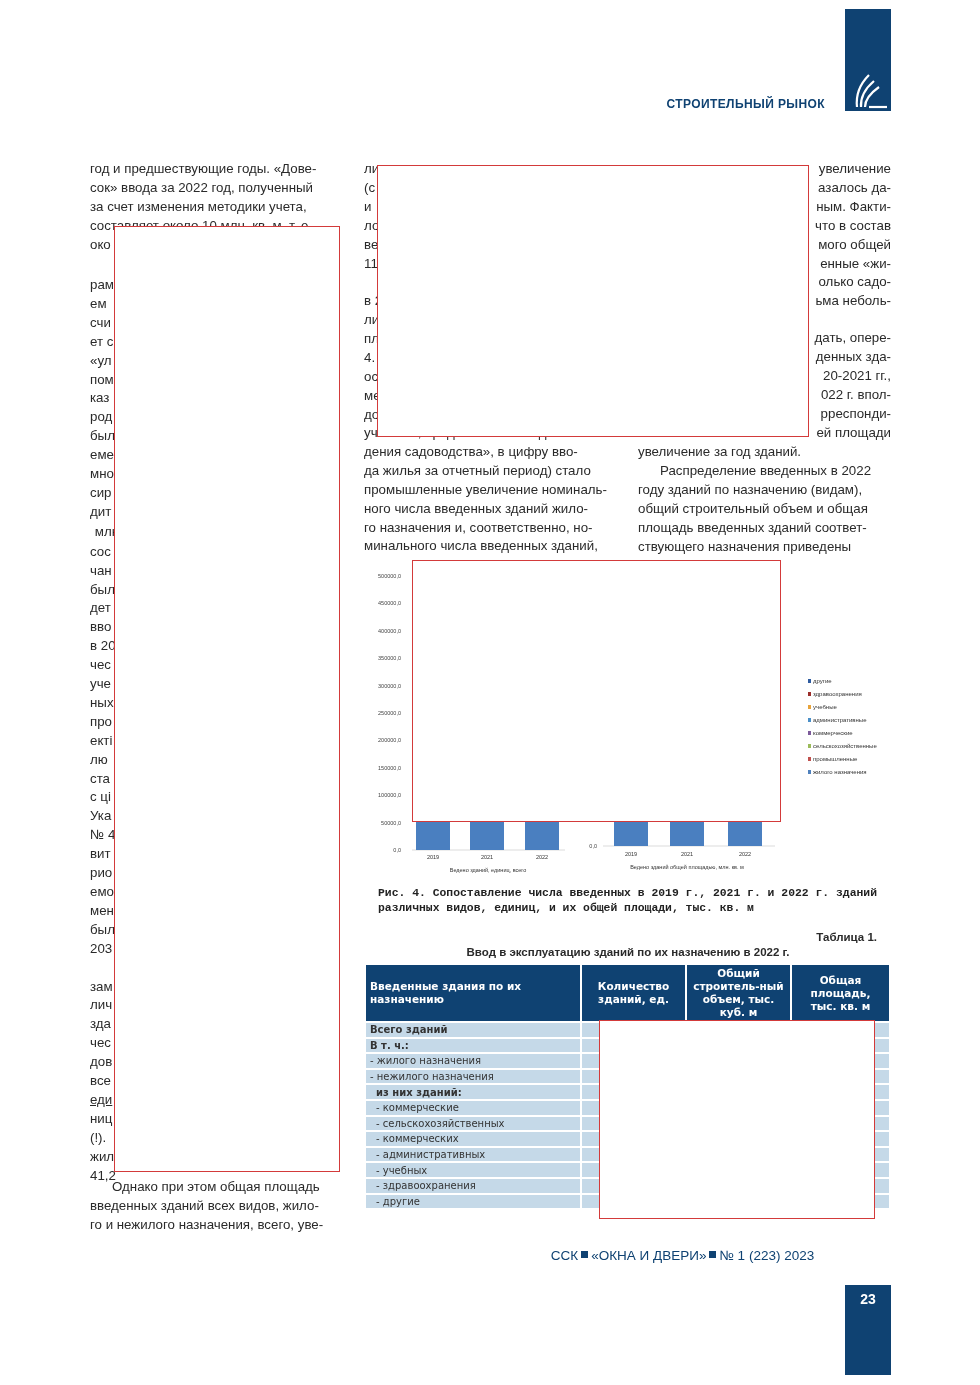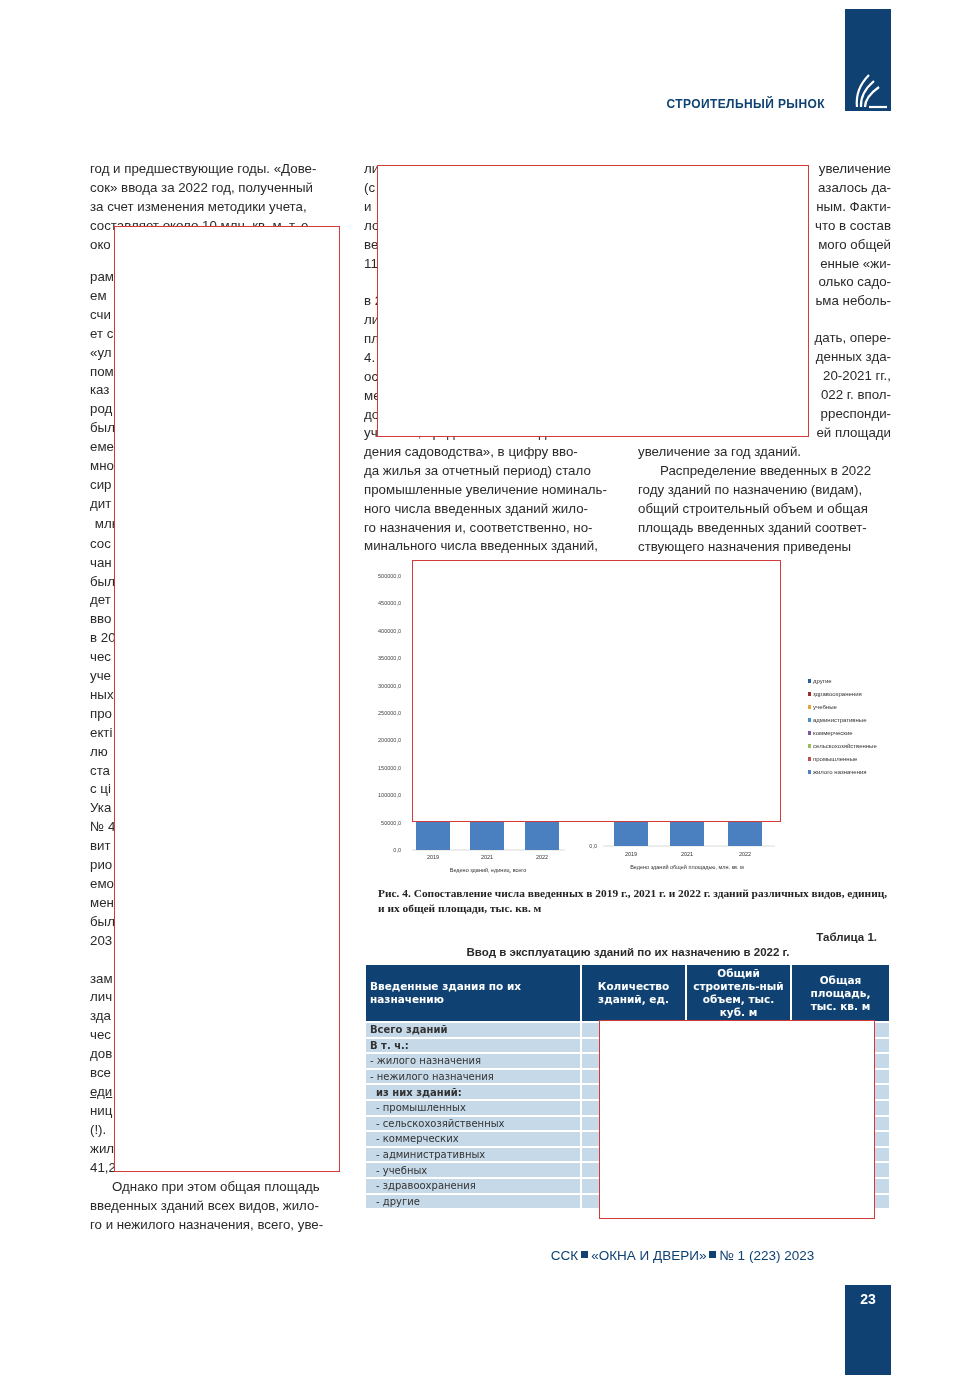--- a/index.html
+++ b/index.html
@@ -8,21 +8,21 @@
   .abs { position: absolute; }
   .logo-box { left: 845px; top: 9px; width: 46px; height: 102px; background: #0f4272; }
   .section-title { left: 600px; top: 97px; width: 225px; text-align: right;
                    font-size: 12px; font-weight: bold; color: #0f4272; letter-spacing: 0.4px; }
   .col { font-size: 13.3px; line-height: 18.9px; text-align: justify; }
   .col p { margin: 0; }
   .col p.indent { text-indent: 22px; }
   .redact { border: 1px solid #d33a3a; background: #fff; }
   .chart-area { left: 365px; top: 560px; width: 530px; height: 320px; }
   .caption { left: 378px; top: 886px; width: 510px; font-size: 11.4px; font-weight: bold;
-             line-height: 15px; color: #222; font-family: Liberation Serif, serif; }
+             line-height: 15px; color: #222; font-family: Liberation Mono, monospace; }
   .table-label { right: 103px; top: 931px; font-size: 11.5px; font-weight: bold; }
   .table-title { left: 365px; top: 946px; width: 526px; text-align: center; font-size: 11.5px; font-weight: bold; }
   table.data { position: absolute; left: 364px; top: 963px; width: 527px; border-collapse: collapse;
                font-family: "DejaVu Sans", sans-serif; }
   table.data th { background: #0f4272; color: #fff; font-size: 10.5px; font-weight: bold;
                   border: 2px solid #fff; padding: 2px 4px; height: 46px; line-height: 13px; }
   table.data th:first-child { text-align: left; }
   table.data td { background: #c5d9e8; border: 2px solid #fff; font-size: 10px; height: 13.6px;
                   padding: 0 4px; color: #333; line-height: 13px; }
   table.data td.b { font-weight: bold; margin-left: 8px; }
@@ -49,21 +49,21 @@
 </div>
 <div class="abs section-title">СТРОИТЕЛЬНЫЙ РЫНОК</div>
 
 <div class="abs col" style="left:90px; top:160px; width:252px;">
   <p>год и предшествующие годы. «Дове-</p>
   <p>сок» ввода за 2022 год, полученный</p>
   <p>за счет изменения методики учета,</p>
   <p>составляет около 10 млн. кв. м, т. е.</p>
   <p>око</p>
 </div>
-<div class="abs col" id="col1-clip" style="left:90px; top:268px; width:30px; text-align:left;">
+<div class="abs col" id="col1-clip" style="left:90px; top:276px; width:30px; text-align:left;">
     <p style="margin: 0px;">рам</p>
     <p style="margin: 0px;">ем</p>
     <p style="margin: 0px;">счи</p>
     <p style="margin: 0px;">ет с</p>
     <p style="margin: 0px;">«ул</p>
     <p style="margin: 0px;">пом</p>
     <p style="margin: 0px;">каз</p>
     <p style="margin: 0px;">род</p>
     <p style="margin: 0px;">был</p>
     <p style="margin: 0px;">еме</p>
@@ -247,21 +247,21 @@
         <td></td>
         <td></td>
       </tr>
       <tr>
         <td class="b l2">из них зданий:</td>
         <td></td>
         <td></td>
         <td></td>
       </tr>
       <tr>
-        <td class="l2">- промышленных</td>
+        <td class="l2">- коммерческие</td>
         <td></td>
         <td></td>
         <td></td>
       </tr>
       <tr>
         <td class="l2">- сельскохозяйственных</td>
         <td></td>
         <td></td>
         <td></td>
       </tr>

